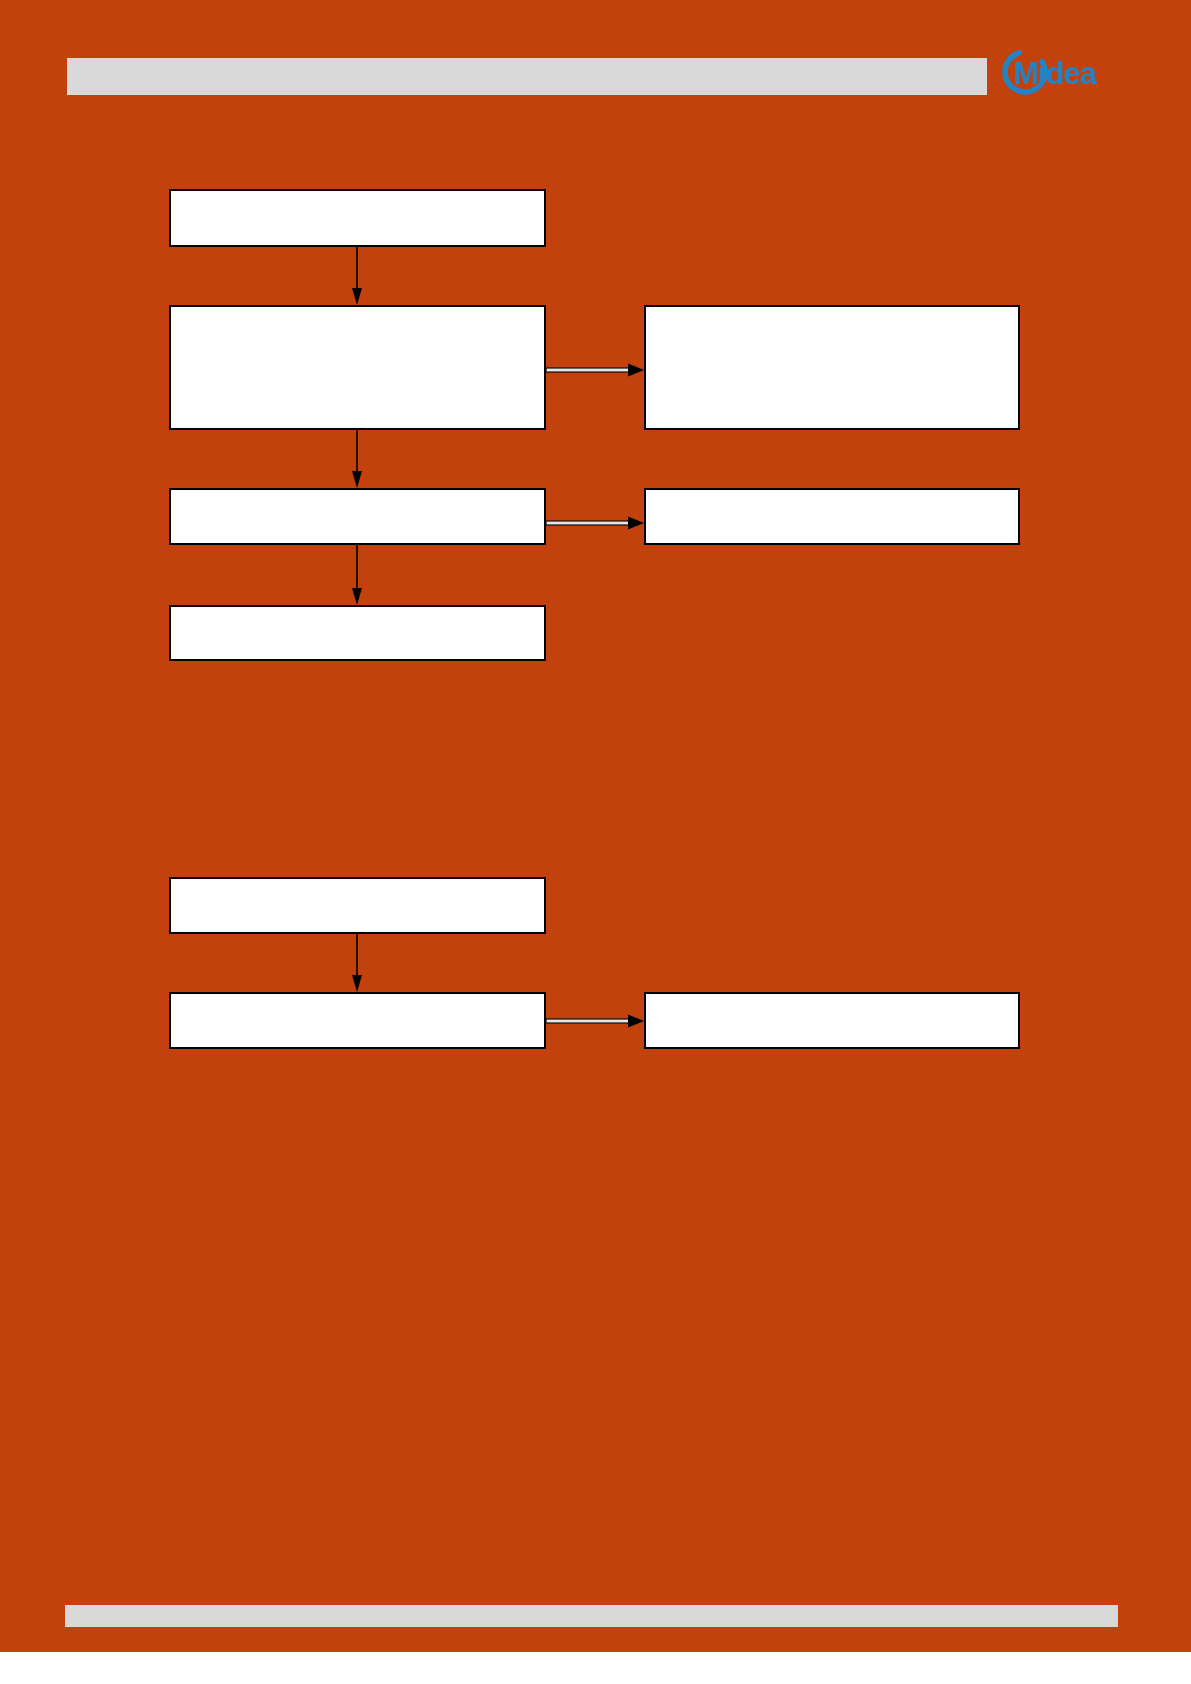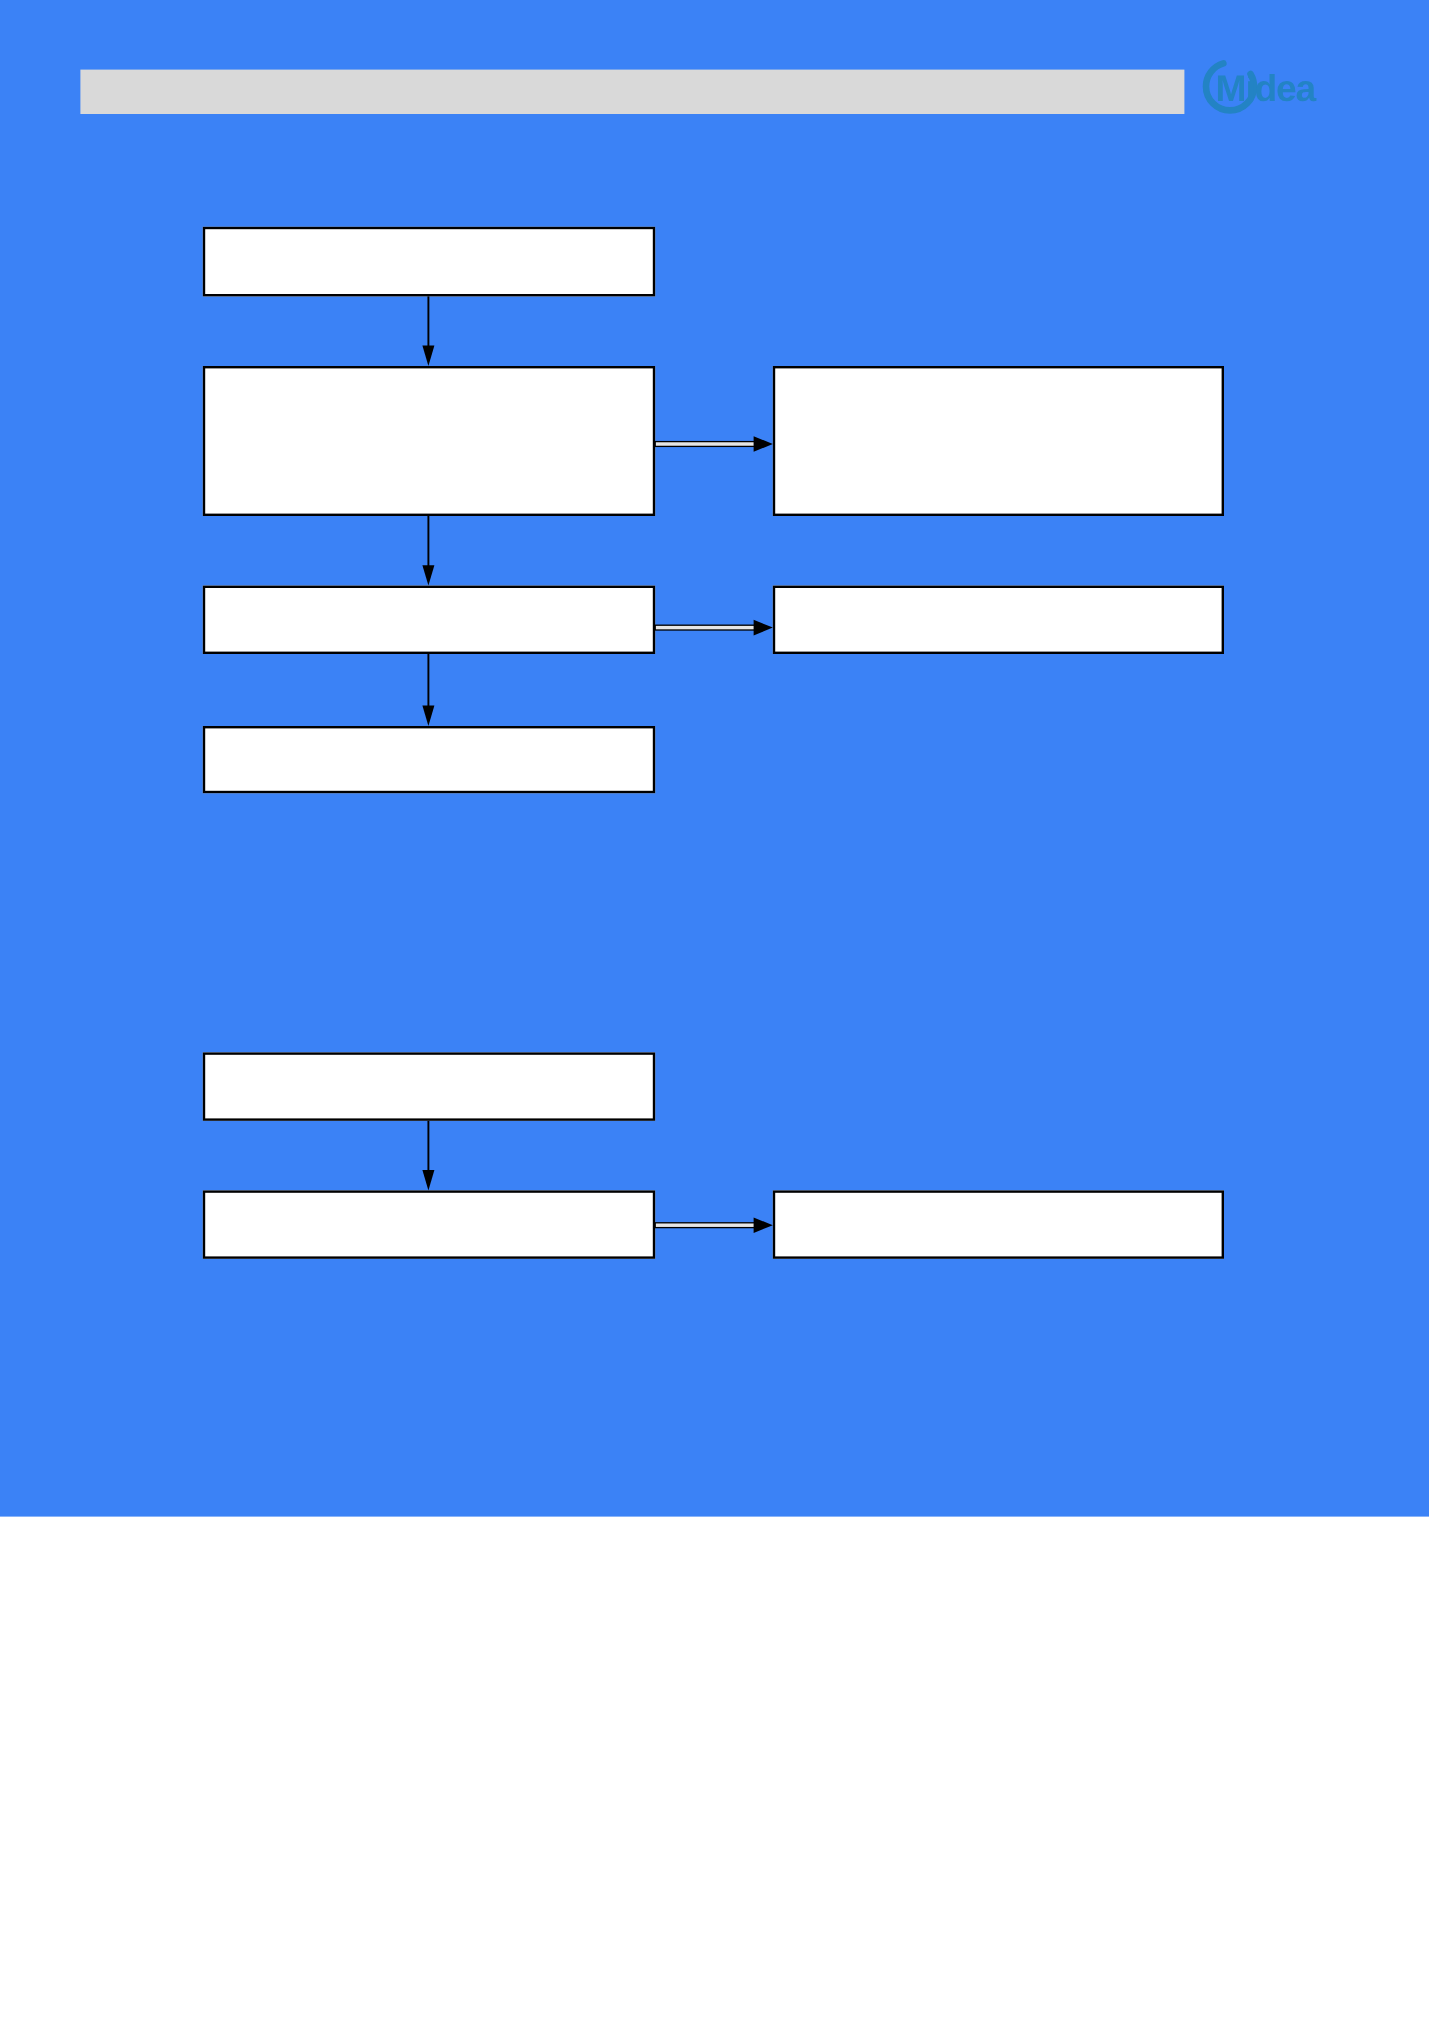--- a/index.html
+++ b/index.html
@@ -1,19 +1,19 @@
 <!DOCTYPE html>
 <html><head>
 <meta charset="utf-8">
 <style>
   html,body{margin:0;padding:0;background:#ffffff;}
   .page{
     position:relative;
-    width:1191px;height:1264px;
-    background:#3b82f6;
+    width:1191px;height:1652px;
+    background:#c2410c;
     font-family:"Liberation Sans", sans-serif;
     overflow:hidden;
   }
   .header-bar{
     position:absolute;left:67px;top:58px;width:920px;height:37px;
     background:#d9d9d9;
   }
   .footer-bar{
     position:absolute;left:65px;top:1605px;width:1053px;height:22px;
     background:#d9d9d9;

